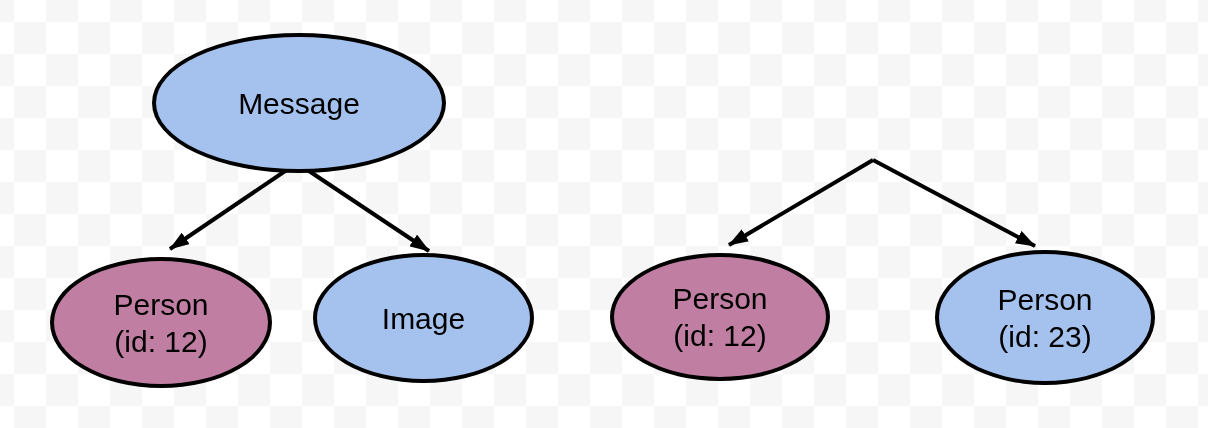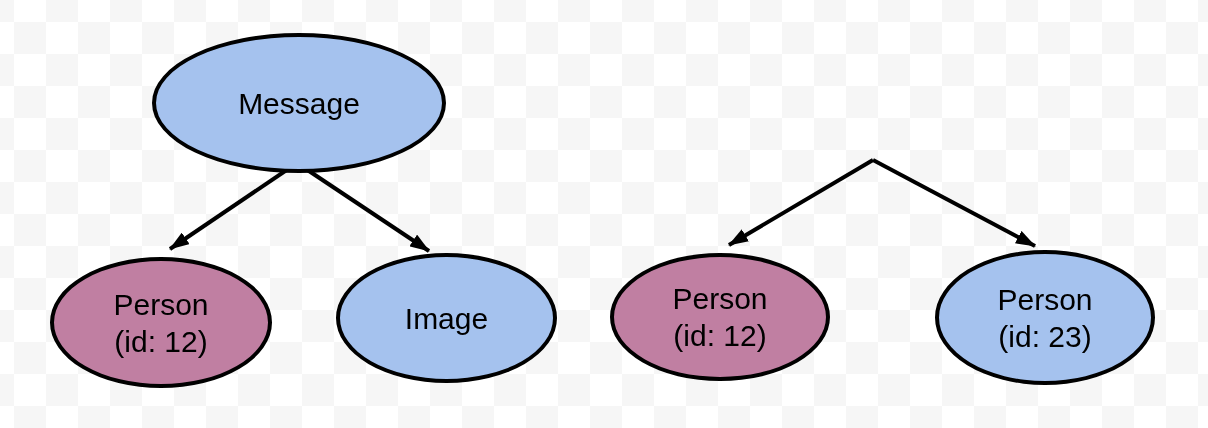--- a/index.html
+++ b/index.html
@@ -66,21 +66,21 @@
 
   <div class="node fill-blue" style="left:152px; top:33px; width:294px; height:140px;text-align:center;">
     <span>Message</span>
   </div>
 
   <div class="node fill-purple" style="left:50px; top:257px; width:222px; height:131px;">
     <span>Person</span>
     <span>(id: 12)</span>
   </div>
 
-  <div class="node fill-blue" style="left:336px; top:253px; width:221px; height:130px;">
+  <div class="node fill-blue" style="left:313px; top:253px; width:221px; height:130px;">
     <span>Image</span>
   </div>
 
 
   <div class="node fill-purple" style="left:610px; top:253px; width:220px; height:128px;">
     <span>Person</span>
     <span>(id: 12)</span>
   </div>
 
   <div class="node fill-blue" style="left:935px; top:250px; width:220px; height:135px;">

